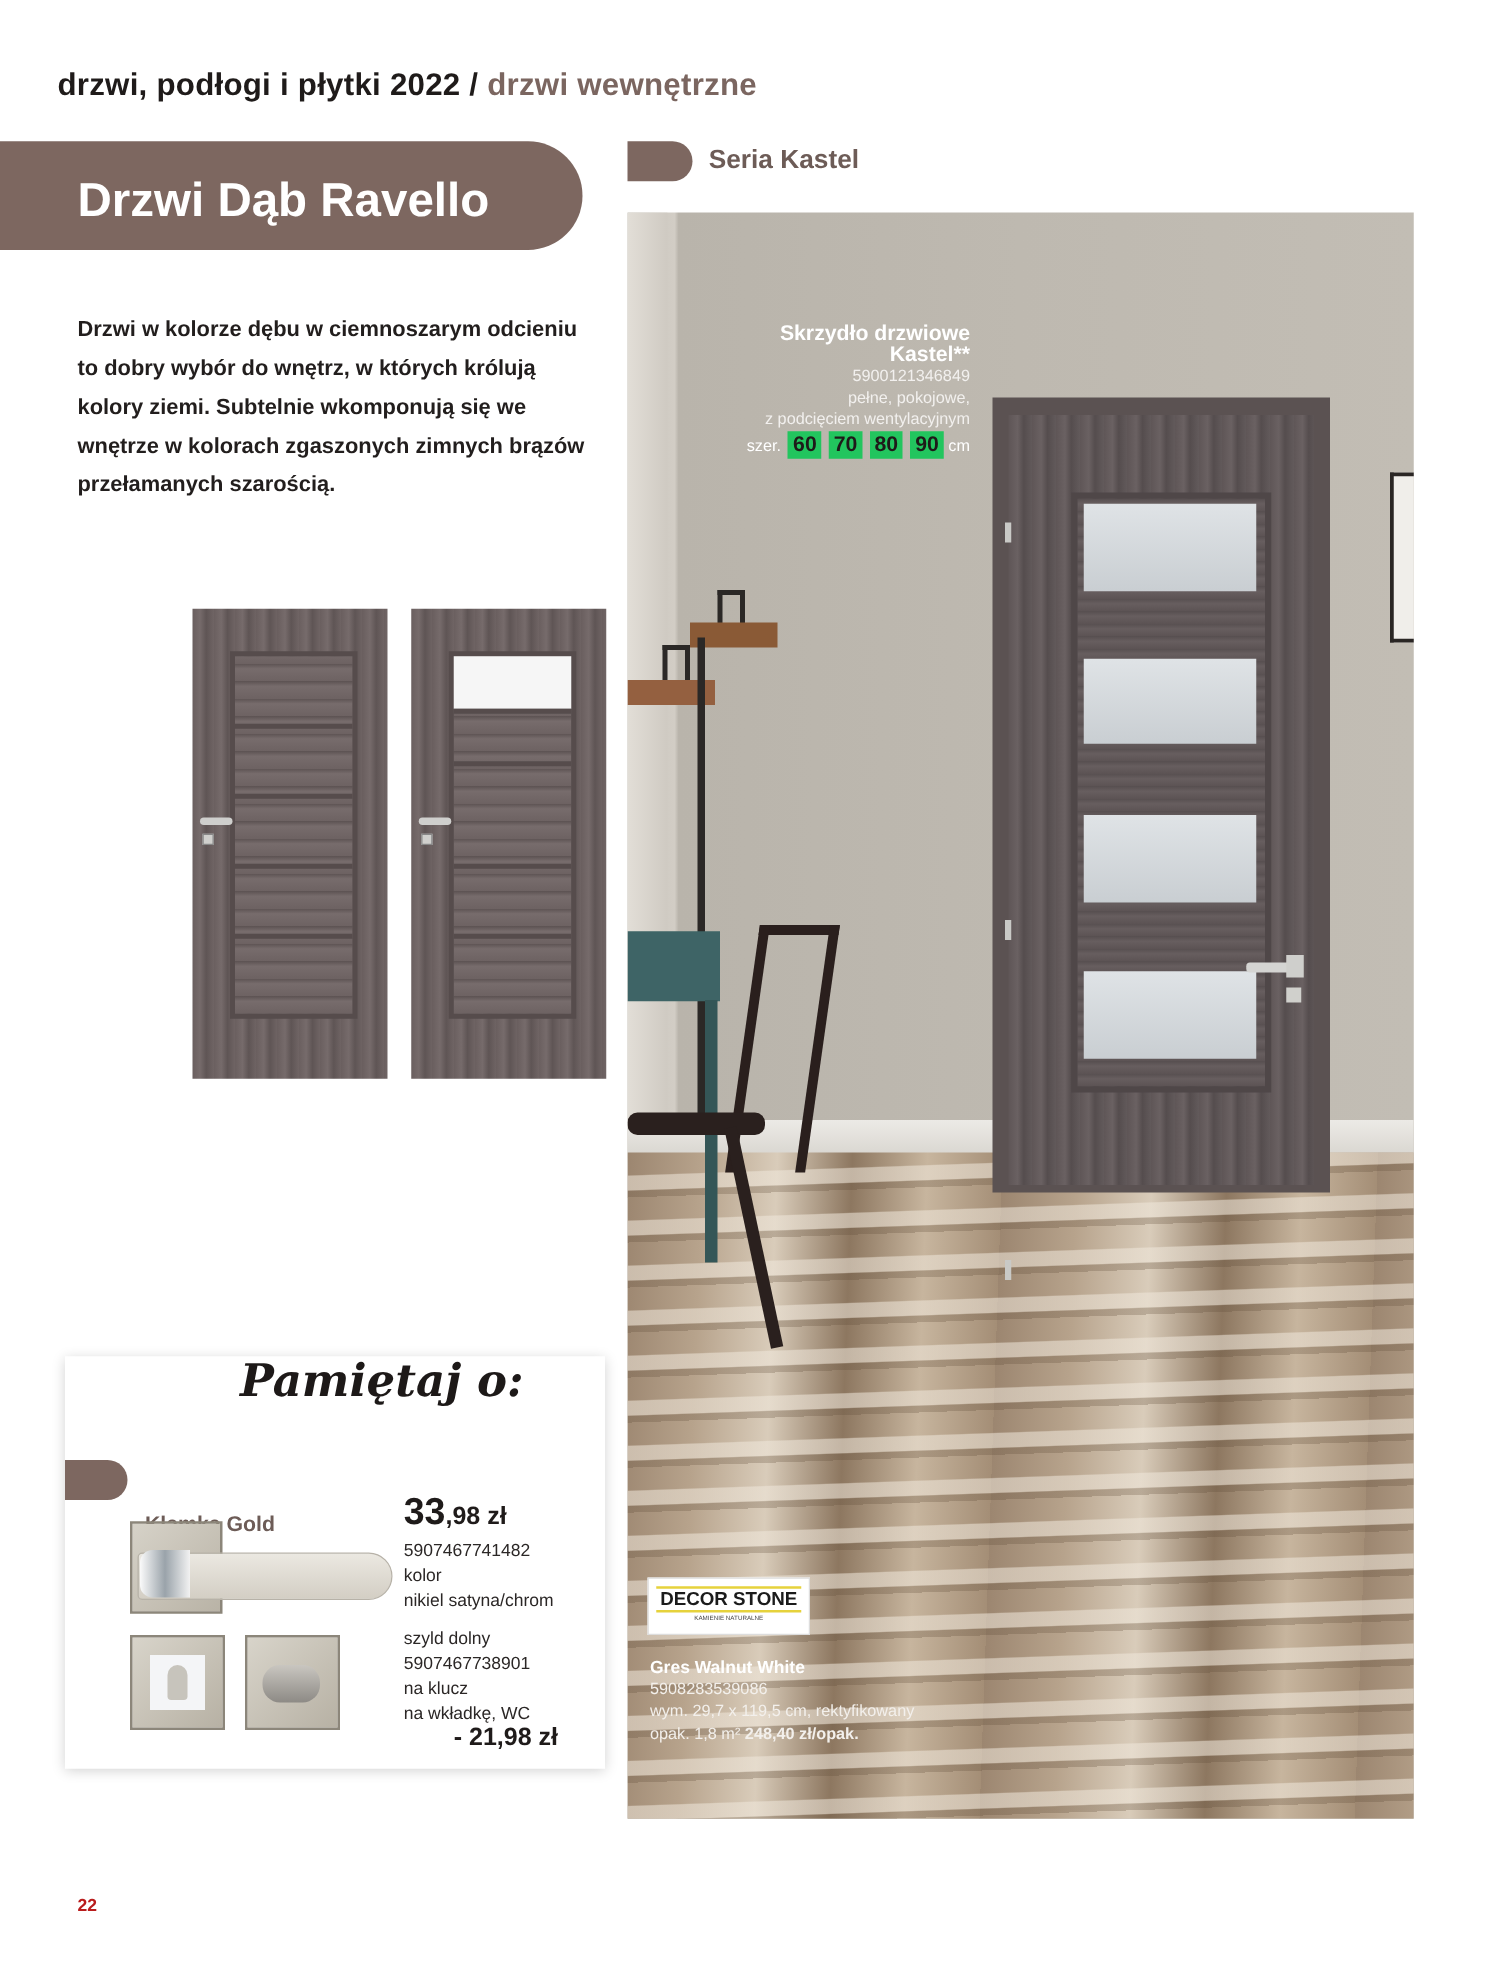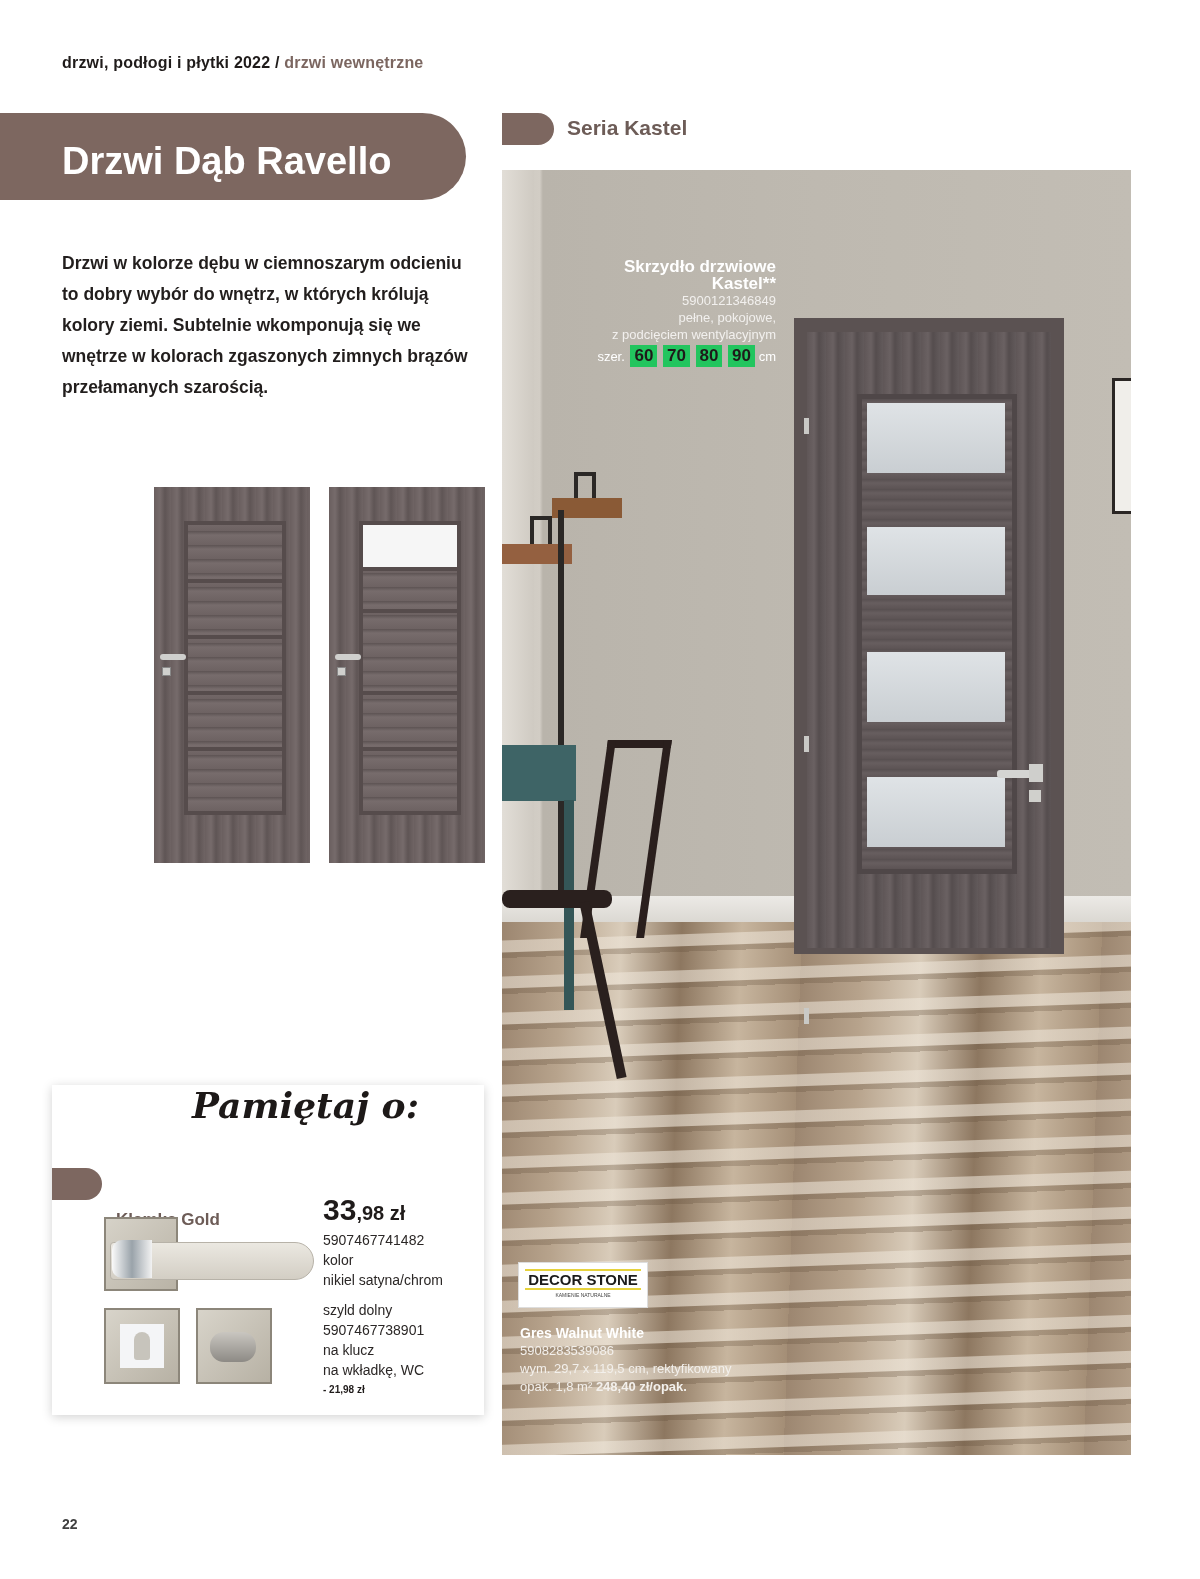--- a/index.html
+++ b/index.html
@@ -3,21 +3,21 @@
   <meta charset="utf-8">
   <style>
     html, body { margin: 0; padding: 0; }
     body {
       width: 1200px; height: 1579px; position: relative; overflow: hidden;
       background: #ffffff; font-family: "Liberation Sans", sans-serif; color: #1f1b1a;
     }
     .abs { position: absolute; }
 
     
-    .breadcrumb { left: 62px; top: 54px; font-size: 16px; font-weight: bold; letter-spacing: 0.2px; }
+    .breadcrumb { left: 46px; top: 54px; font-size: 25px; font-weight: bold; letter-spacing: 0.2px; }
     .breadcrumb .sec { color: #7b6660; }
 
     
     .title-pill {
       left: 0; top: 113px; width: 466px; height: 87px; background: #7d6760;
       border-radius: 0 49px 49px 0;
     }
     .title-pill span {
       position: absolute; left: 62px; top: 27px; color: #fff; font-size: 38px; font-weight: bold;
     }
@@ -135,23 +135,23 @@
     .rose-key-inner { left: 14px; top: 14px; width: 44px; height: 44px; background: #f4f5f7; }
     .rose-key-hole { left: 14px; top: 8px; width: 16px; height: 28px; background: #c7c4bc; border-radius: 8px 8px 3px 3px; }
     .rose-wc { left: 196px; top: 1308px; width: 72px; height: 72px; background: linear-gradient(135deg,#d8d4ca,#b7b1a4); border: 2px solid #8c867a; }
     .rose-wc-knob { left: 12px; top: 22px; width: 46px; height: 30px; background: linear-gradient(180deg,#c9c6c0,#8d8a85); border-radius: 14px; }
 
     .kl-info { left: 323px; top: 1193px; color: #1f1b1a; }
     .kl-price { font-size: 30px; font-weight: bold; line-height: 34px; }
     .kl-price .dec { font-size: 20px; }
     .kl-line { font-size: 14px; line-height: 20px; color: #2b2726; }
     .kl-gap { height: 10px; }
-    .kl-strong { font-size: 10px; font-weight: bold; line-height: 20px; }
-
-    .page-num { left: 62px; top: 1516px; font-size: 14px; font-weight: bold; color: #404040; }
+    .kl-strong { font-size: 20px; font-weight: bold; line-height: 20px; margin-left: 40px; }
+
+    .page-num { left: 62px; top: 1516px; font-size: 14px; font-weight: bold; color: #b91c1c; }
   </style>
 </head>
 <body>
 
 <div class="abs breadcrumb">
   <span>drzwi, podłogi i płytki 2022 /</span>
   <span class="sec">drzwi wewnętrzne</span>
 </div>
 
 <div class="abs title-pill">

